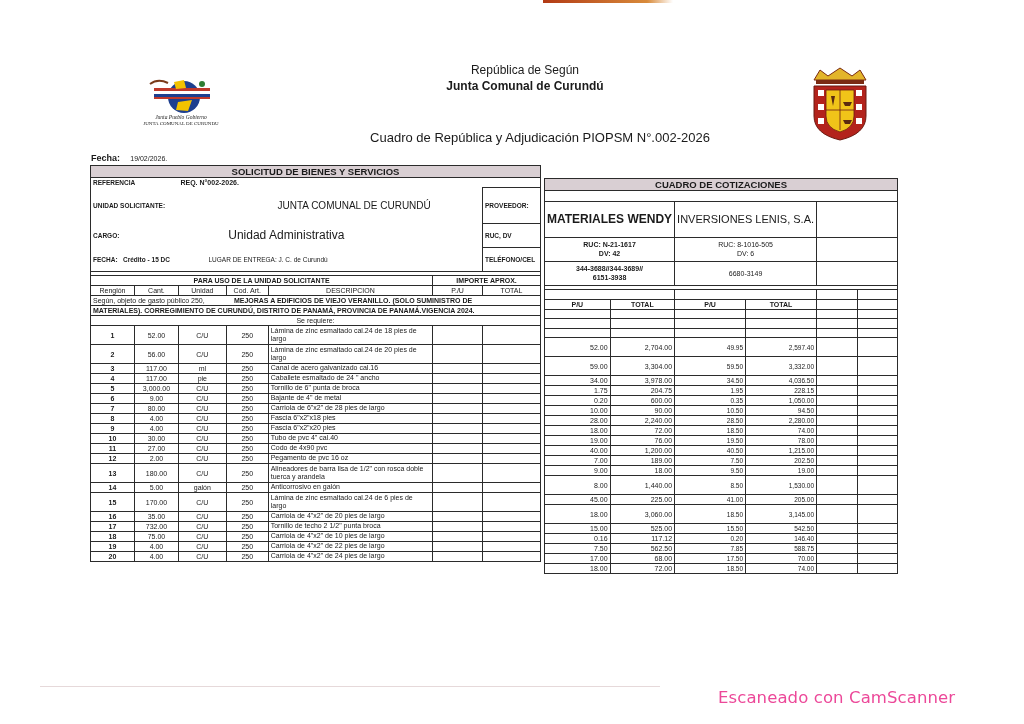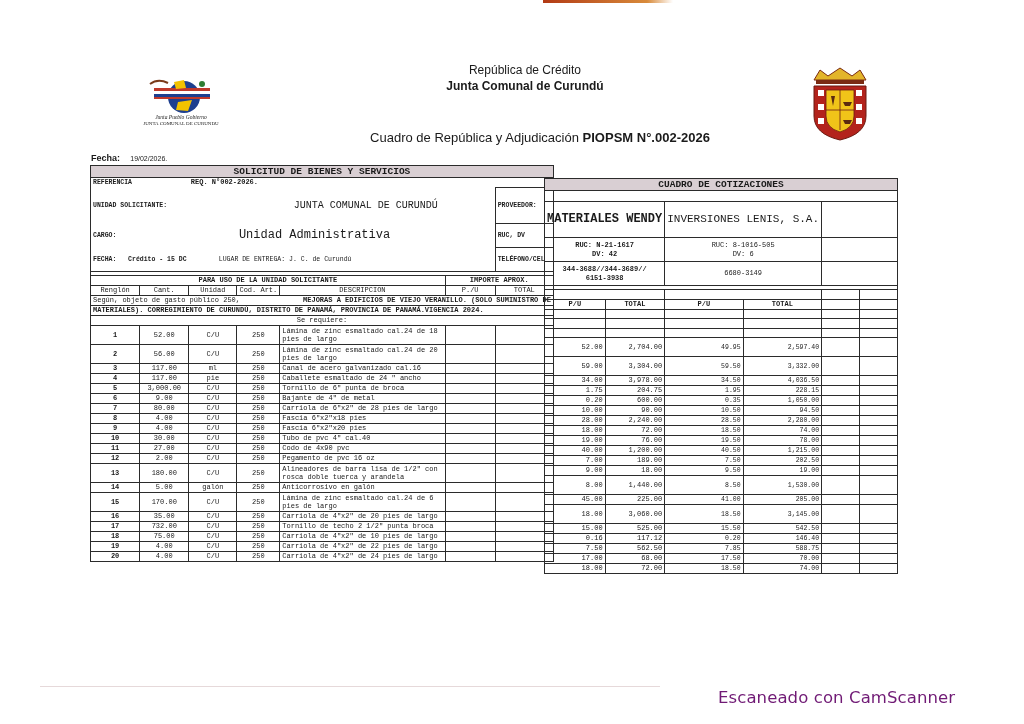--- a/index.html
+++ b/index.html
@@ -10,45 +10,45 @@
   .scan-edge-bottom { position: absolute; left: 40px; top: 686px; width: 620px; height: 1px; background: #e6d9da; }
 
   .logo-left { position: absolute; left: 140px; top: 78px; width: 82px; height: 62px; }
   .logo-left .motto { position: absolute; left: 0; top: 36px; width: 82px; text-align: center; font-family: "Liberation Serif", serif; font-style: italic; font-size: 5.5px; line-height: 6px; color: #222; }
   .logo-left .org { position: absolute; left: -6px; top: 43px; width: 94px; text-align: center; font-family: "Liberation Serif", serif; font-size: 5px; color: #222; }
   .logo-right { position: absolute; left: 806px; top: 66px; width: 68px; height: 76px; }
 
   .header-lines { position: absolute; left: 380px; top: 62px; width: 290px; text-align: center; font-size: 12px; line-height: 16px; color: #1b1b1b; }
   .header-lines .bold { font-weight: bold; }
   .doc-title { position: absolute; left: 330px; top: 130px; width: 420px; text-align: center; font-size: 13px; color: #1b1b1b; }
-  .doc-title .code { font-weight: bold; }
+  .doc-title .code { font-weight: normal; }
 
   .fecha { position: absolute; left: 91px; top: 153px; font-size: 8px; }
   .fecha .lbl { font-weight: bold; font-size: 9px; margin-right: 8px; }
   .fecha .val { font-size: 7px; }
 
-  table { border-collapse: collapse; position: absolute; font-size: 7px; font-family: Liberation Mono, monospace; }
+  table { border-collapse: collapse; position: absolute; font-size: 7px; }
   td { border: 1px solid #2b2b2b; padding: 0 2px; height: 9.5px; line-height: 9px; vertical-align: middle; white-space: nowrap; overflow: hidden; }
   .sec-head { background: #d9cfd3; font-weight: bold; text-align: center; font-size: 9.5px; height: 12px; border-width: 1.5px; }
   .c { text-align: center; }
   .r { text-align: right; }
   .b { font-weight: bold; }
   .tall td { height: 19px; }
   .wrap { white-space: normal; line-height: 8.5px; }
 
   #left-table { left: 90px; top: 165px; width: 451px; border: 1.5px solid #2b2b2b; }
   #right-table { left: 544px; top: 178px; width: 354px; border: 1.5px solid #2b2b2b; }
 
   .info td { border: none; }
   .info .lblcell { font-size: 6.5px; font-weight: bold; }
   .info .bigval { font-size: 10px; text-align: center; }
   .info .midval { font-size: 12px; text-align: left; }
   .prov td.box { border: 1px solid #2b2b2b; font-size: 6.5px; font-weight: bold; }
 
-  .watermark { position: absolute; left: 718px; top: 688px; font-family: "DejaVu Sans", sans-serif; font-size: 16.5px; color: #701a75; letter-spacing: 0.1px; }
+  .watermark { position: absolute; left: 718px; top: 688px; font-family: "DejaVu Sans", sans-serif; font-size: 16.5px; color: #ec4899; letter-spacing: 0.1px; }
   .pu-small { font-size: 6.5px; }
 </style>
 </head>
 <body>
 
 <div class="scan-edge-top"></div>
 <div class="scan-edge-bottom"></div>
 
 <div class="logo-left">
   <svg width="82" height="38" viewBox="0 0 82 38">
@@ -80,21 +80,21 @@
     <path d="M20 24 H48 V50 Q48 62 34 66 Q20 62 20 50 Z" fill="#f0c419" stroke="#6b1a12" stroke-width="0.8"></path>
     <line x1="34" y1="24" x2="34" y2="64" stroke="#6b1a12" stroke-width="0.8"></line>
     <line x1="20" y1="44" x2="48" y2="44" stroke="#6b1a12" stroke-width="0.8"></line>
     <path d="M37 36 L46 36 L44 40 L39 40 Z" fill="#5a2a10"></path>
     <path d="M37 54 L46 54 L44 58 L39 58 Z" fill="#5a2a10"></path>
     <path d="M25 30 L29 30 L27 40 Z" fill="#5a2a10"></path>
   </svg>
 </div>
 
 <div class="header-lines">
-  <div>República de Crédito</div>
+  <div>República de Según</div>
   <div class="bold">Junta Comunal de Curundú</div>
 </div>
 
 <div class="doc-title">
   <span>Cuadro de República y Adjudicación </span><span class="code">PIOPSM N°.002-2026</span>
 </div>
 
 <div class="fecha">
   <span class="lbl">Fecha:</span>
   <span class="val">19/02/2026.</span>

